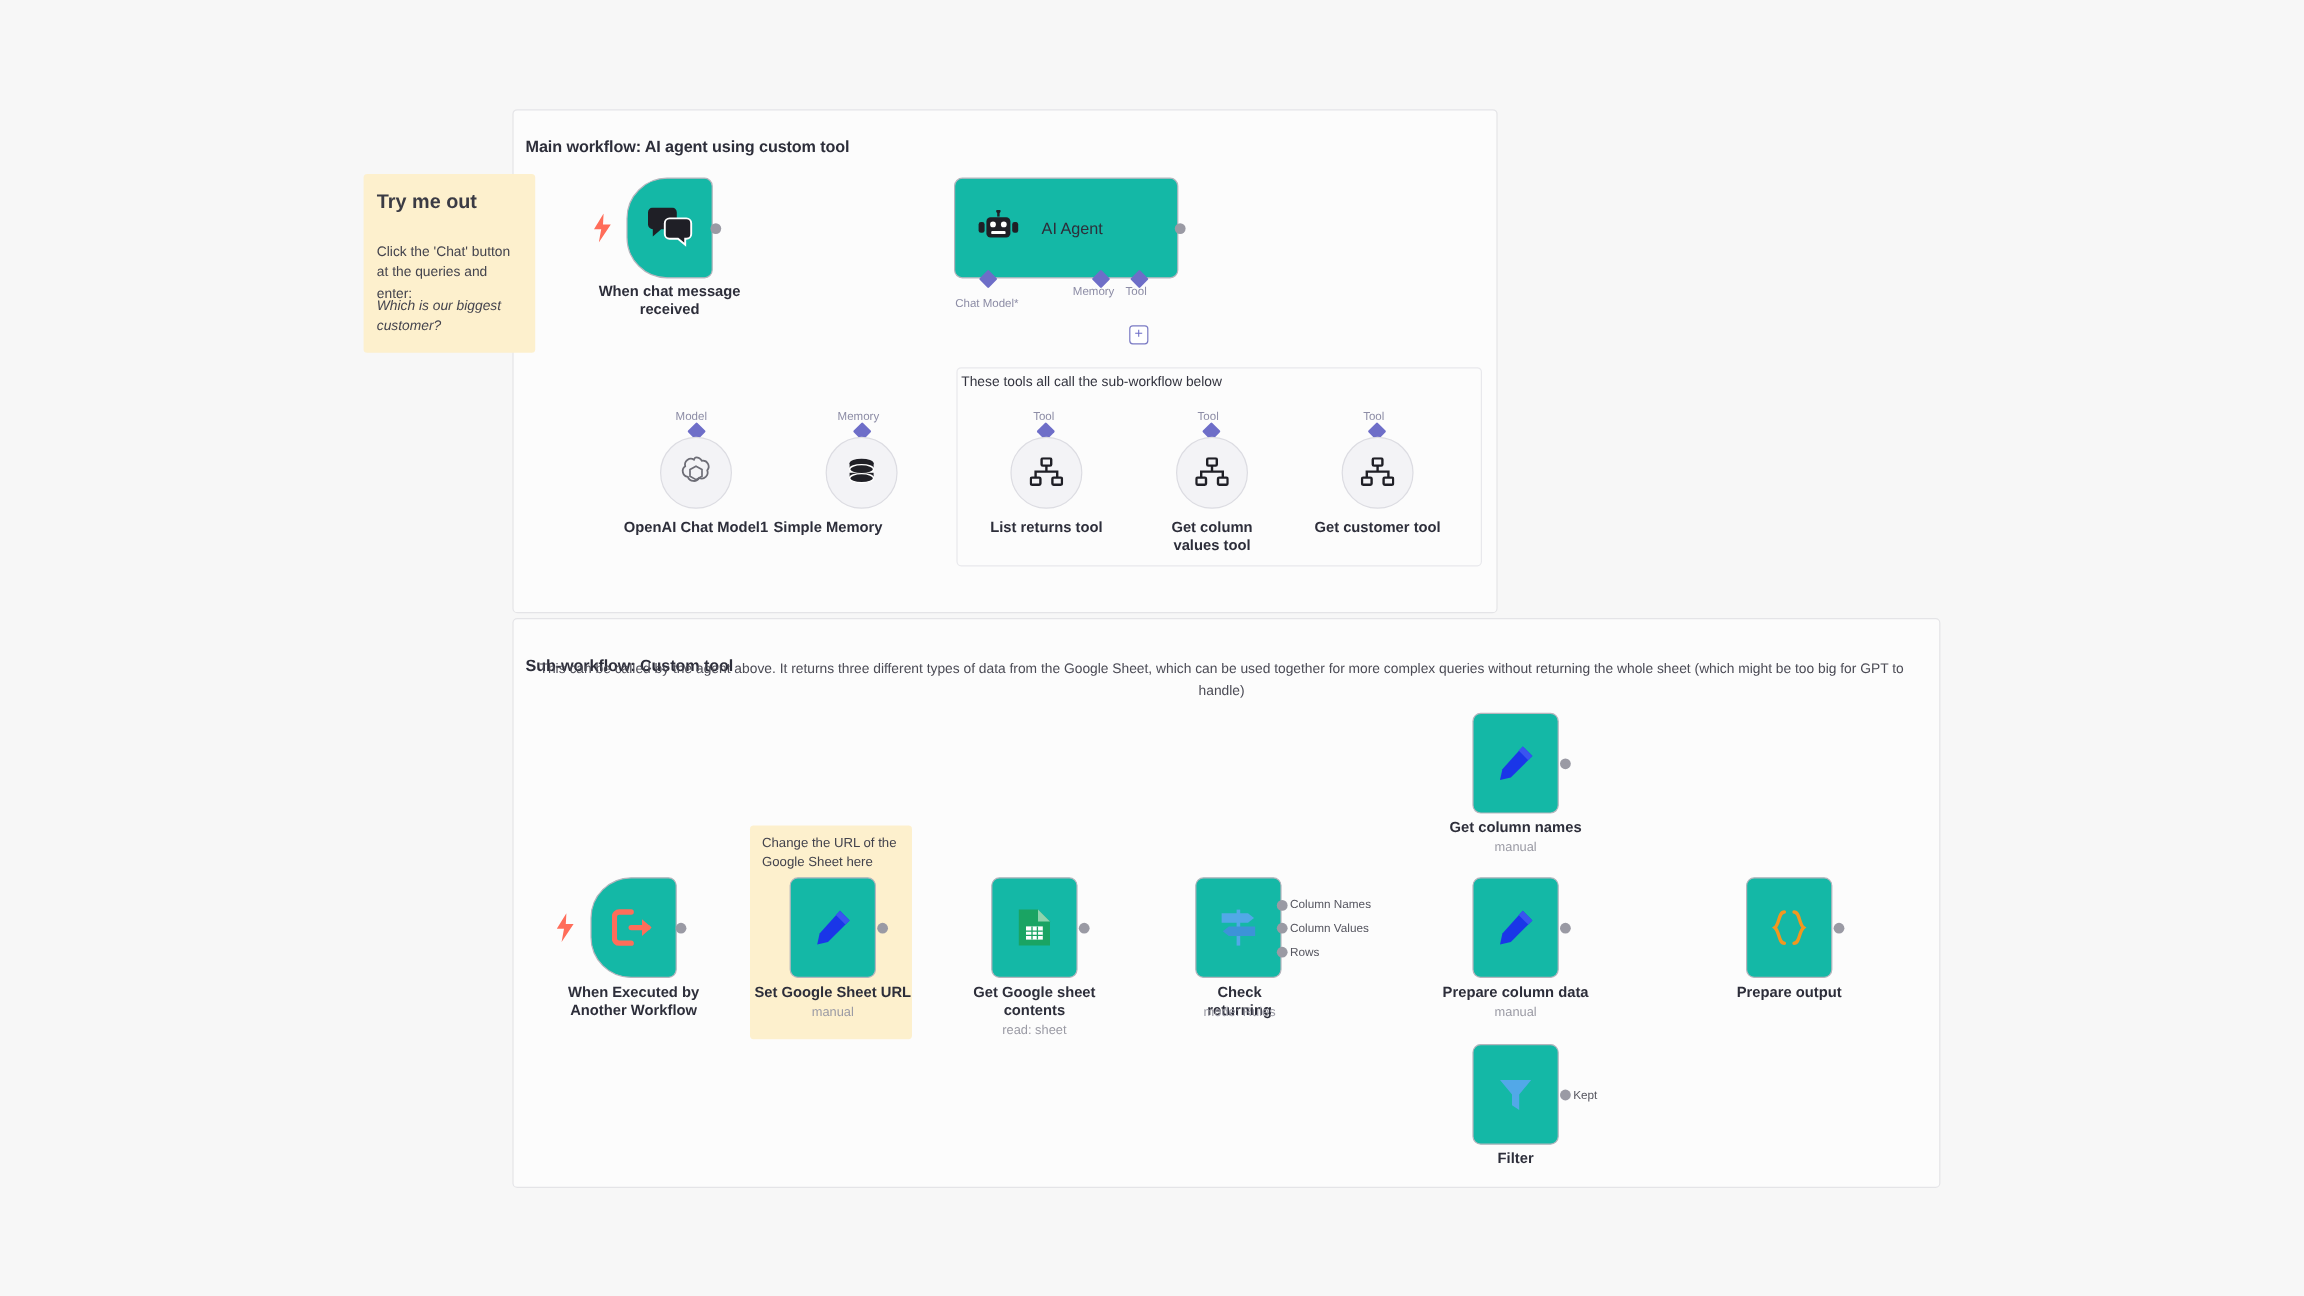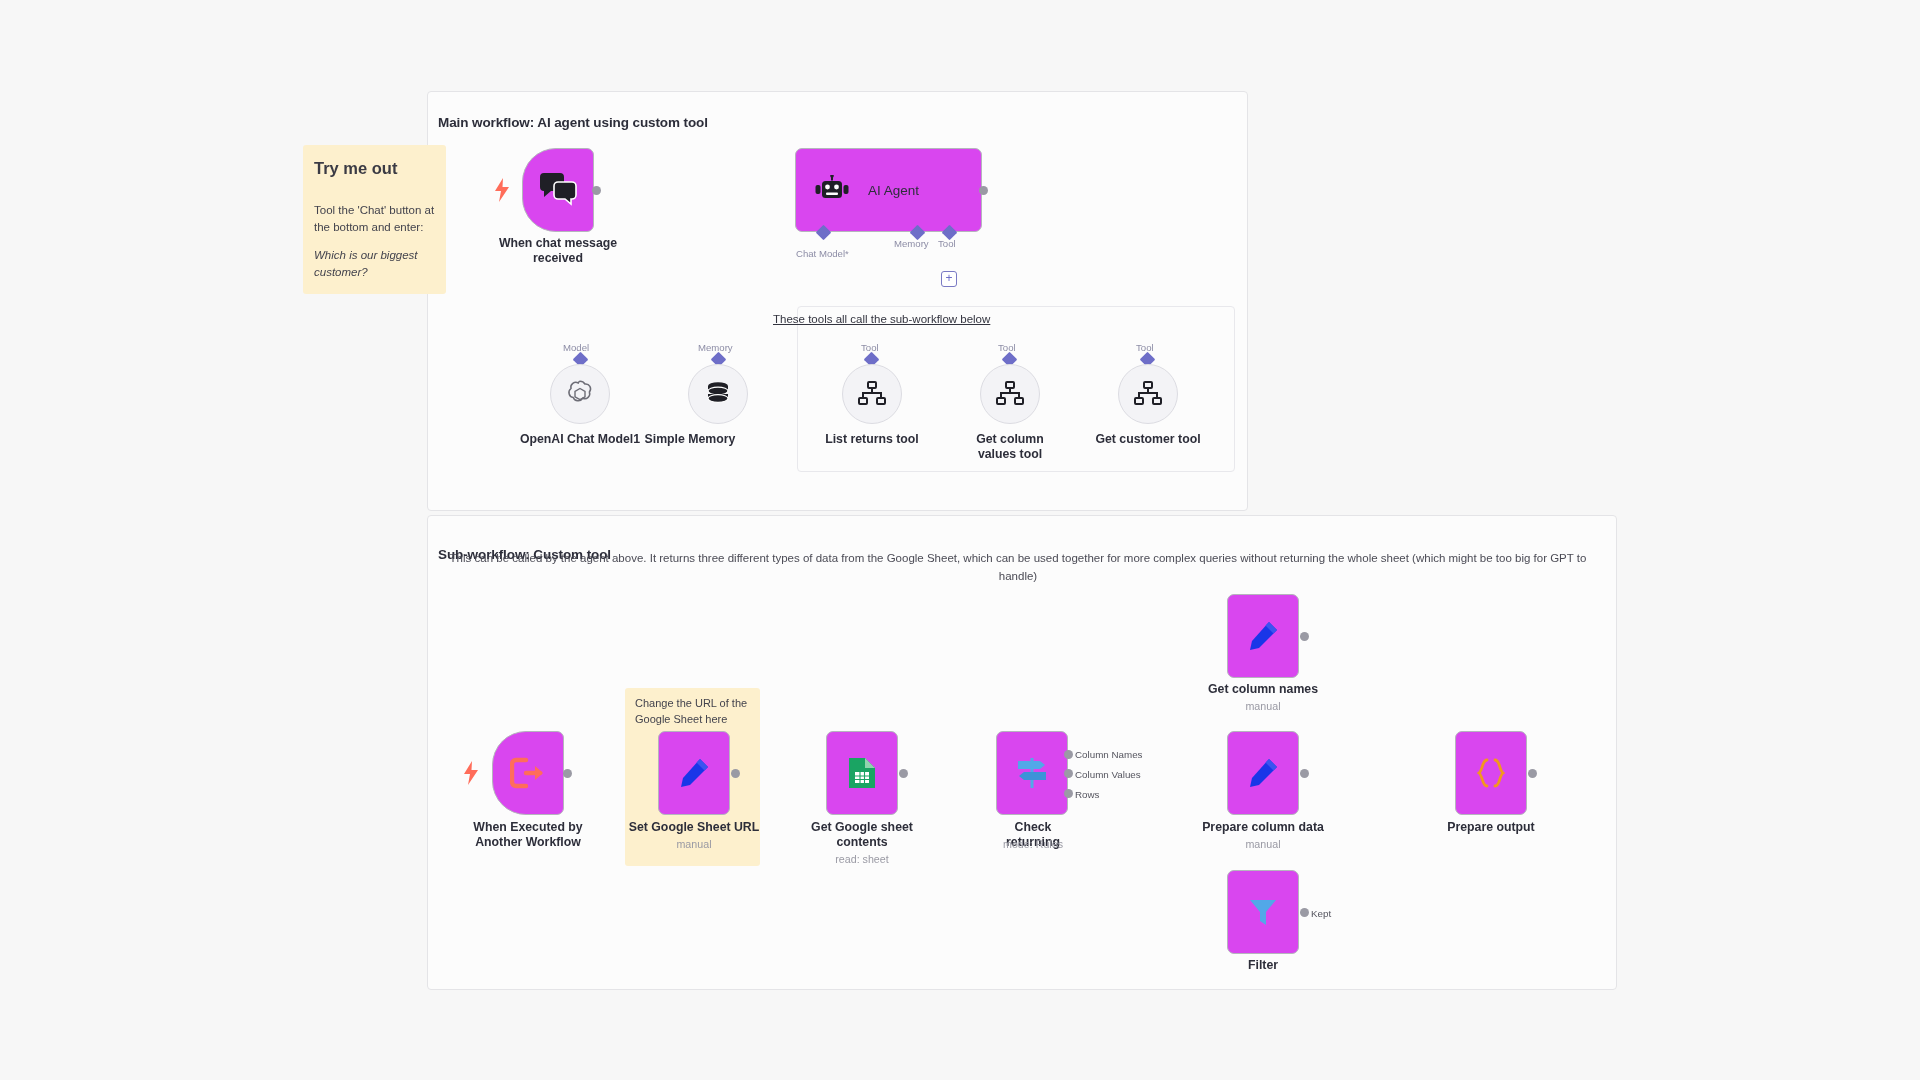--- a/index.html
+++ b/index.html
@@ -77,21 +77,21 @@
     line-height: 1.45;
     color: #43434d;
   }
 
   
   #edges { position: absolute; left: 0; top: 0; width: 1920px; height: 1080px; pointer-events: none; }
 
   
   .node {
     position: absolute;
-    background: #d946ef;
+    background: #14b8a6;
     border: 1px solid #b5b5bd;
     border-radius: 7px;
     display: flex;
     align-items: center;
     justify-content: center;
   }
   .node.trigger {
     border-top-left-radius: 34px;
     border-bottom-left-radius: 34px;
   }
@@ -202,25 +202,25 @@
 
     <path d="M1305,636 C1380,632 1400,750 1448,772" stroke="#7d7d87" stroke-width="1.3" fill="none" marker-end="url(#arr)"></path>
     <line x1="1305" y1="774" x2="1448" y2="774" stroke="#7d7d87" stroke-width="1.3" marker-end="url(#arr)"></line>
     <path d="M1305,912 C1380,908 1400,796 1448,776" stroke="#7d7d87" stroke-width="1.3" fill="none" marker-end="url(#arr)"></path>
   </svg>
 
   <div class="panel" style="left:427px; top:91px; width:821px; height:420px;"></div>
   <div class="panel-title" style="left:438px; top:97px;">Main workflow: AI agent using custom tool</div>
 
   <div class="subpanel" style="left:797px; top:306px; width:438px; height:166px;"></div>
-  <div class="subpanel-title" style="left:773px; top:313px;text-decoration:underline;">These tools all call the sub-workflow below</div>
+  <div class="subpanel-title" style="left:801px; top:313px;">These tools all call the sub-workflow below</div>
 
   <div class="sticky" style="left:303px; top:145px; width:143px; height:149px;"></div>
   <div class="sticky-h" style="left:314px; top:159px;">Try me out</div>
-  <div class="sticky-p" style="left:314px; top:202px; width:122px;">Tool the 'Chat' button at the bottom and enter:</div>
+  <div class="sticky-p" style="left:314px; top:202px; width:122px;">Click the 'Chat' button at the queries and enter:</div>
   <div class="sticky-p ital" style="left:314px; top:247px; width:118px;">Which is our biggest customer?</div>
 
   <svg class="bolt" style="left:494px; top:178px;" width="16" height="24" viewBox="0 0 16 24">
     <path d="M9 0 L1 13 L7 13 L5 24 L15 9 L8.5 9 Z" fill="#ff6d5a"></path>
   </svg>
 
   <div class="node trigger" style="left:522px; top:148px; width:72px; height:84px;">
     <svg width="40" height="34" viewBox="0 0 40 34">
       <path d="M2 4 a4 4 0 0 1 4-4 h16 a4 4 0 0 1 4 4 v10 a4 4 0 0 1 -4 4 h-9 l-7 6 v-6 h-0 a4 4 0 0 1 -4 -4 z" fill="#1f1f26"></path>
       <path d="M16 13 a4 4 0 0 1 4-4 h14 a4 4 0 0 1 4 4 v9 a4 4 0 0 1 -4 4 h-1 v5 l-6 -5 h-7 a4 4 0 0 1 -4 -4 z" fill="#1f1f26" stroke="#fff" stroke-width="1.6"></path>

